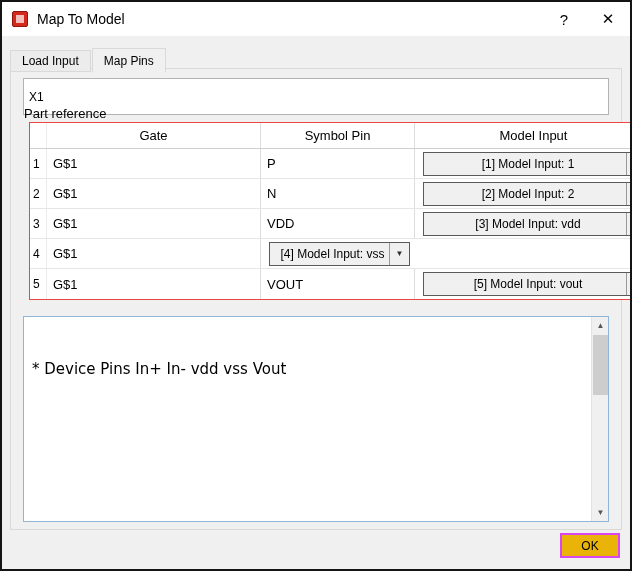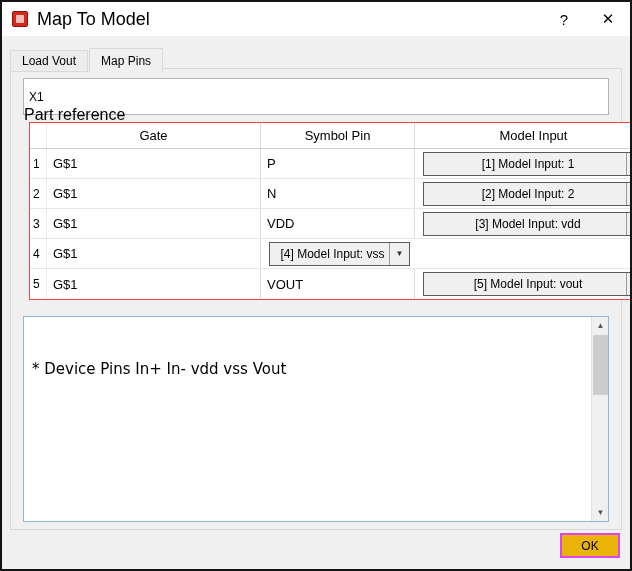--- a/index.html
+++ b/index.html
@@ -17,21 +17,21 @@
   }
   .app-icon {
     width:16px; height:16px; margin-left:10px;
     background:#d42a1e; border:1px solid #8f150d; border-radius:2px;
     position:relative; flex:0 0 auto;
   }
   .app-icon::after{
     content:""; position:absolute; left:3px; top:3px; width:8px; height:8px;
     background:#f7d9d6; opacity:.85;
   }
-  .title-text { margin-left:9px; font-size:18px; }
+  .title-text { margin-left:9px; font-size:14px; }
   .titlebar-spacer { flex:1; }
   .tb-btn {
     width:44px; height:34px; display:flex; align-items:center; justify-content:center;
     font-size:15px; color:#000; cursor:default;
   }
   
   .tabstrip { position:absolute; top:45px; left:8px; display:flex; align-items:flex-end; z-index:3; }
   .tab {
     height:22px; padding:0 11px; display:flex; align-items:center;
     background:#ececec; border:1px solid #d9d9d9; font-size:12px;
@@ -44,21 +44,21 @@
   
   .panel {
     position:absolute; top:66px; left:8px; width:612px; height:462px;
     border:1px solid #d9d9d9; background:#f0f0f0;
   }
   .ref-input {
     position:absolute; left:12px; top:9px; width:586px; height:37px;
     border:1px solid #b3b3b3; background:#ffffff; font-size:12px;
     padding:0 5px; font-family:inherit; outline:none;
   }
-  .ref-label { position:absolute; left:13px; top:37px; font-size:16px; }
+  .ref-label { position:absolute; left:13px; top:37px; font-size:13px; }
   
   .pin-table {
     position:absolute; left:18px; top:53px; width:624px;
     background:#ffffff; border:1px solid #ef4444;text-align:center;
   }
   .t-row { display:grid; grid-template-columns:17px 214px 154px 1fr; }
   .t-head { height:26px; border-bottom:1px solid #cfcfcf; }
   .t-body { height:30px; border-bottom:1px solid #e6e6e6; }
   .t-body:last-child { border-bottom:none; }
   .cell {
@@ -118,21 +118,21 @@
 
   <div class="titlebar">
     <div class="app-icon"></div>
     <div class="title-text">Map To Model</div>
     <div class="titlebar-spacer"></div>
     <div class="tb-btn">?</div>
     <div class="tb-btn">✕</div>
   </div>
 
   <div class="tabstrip">
-    <div class="tab">Load Vout</div>
+    <div class="tab">Load Input</div>
     <div class="tab selected">Map Pins</div>
   </div>
 
   <div class="panel">
 
     <input class="ref-input" type="text" value="X1" style="">
 
     <div class="ref-label">Part reference</div>
 
     <div class="pin-table">

